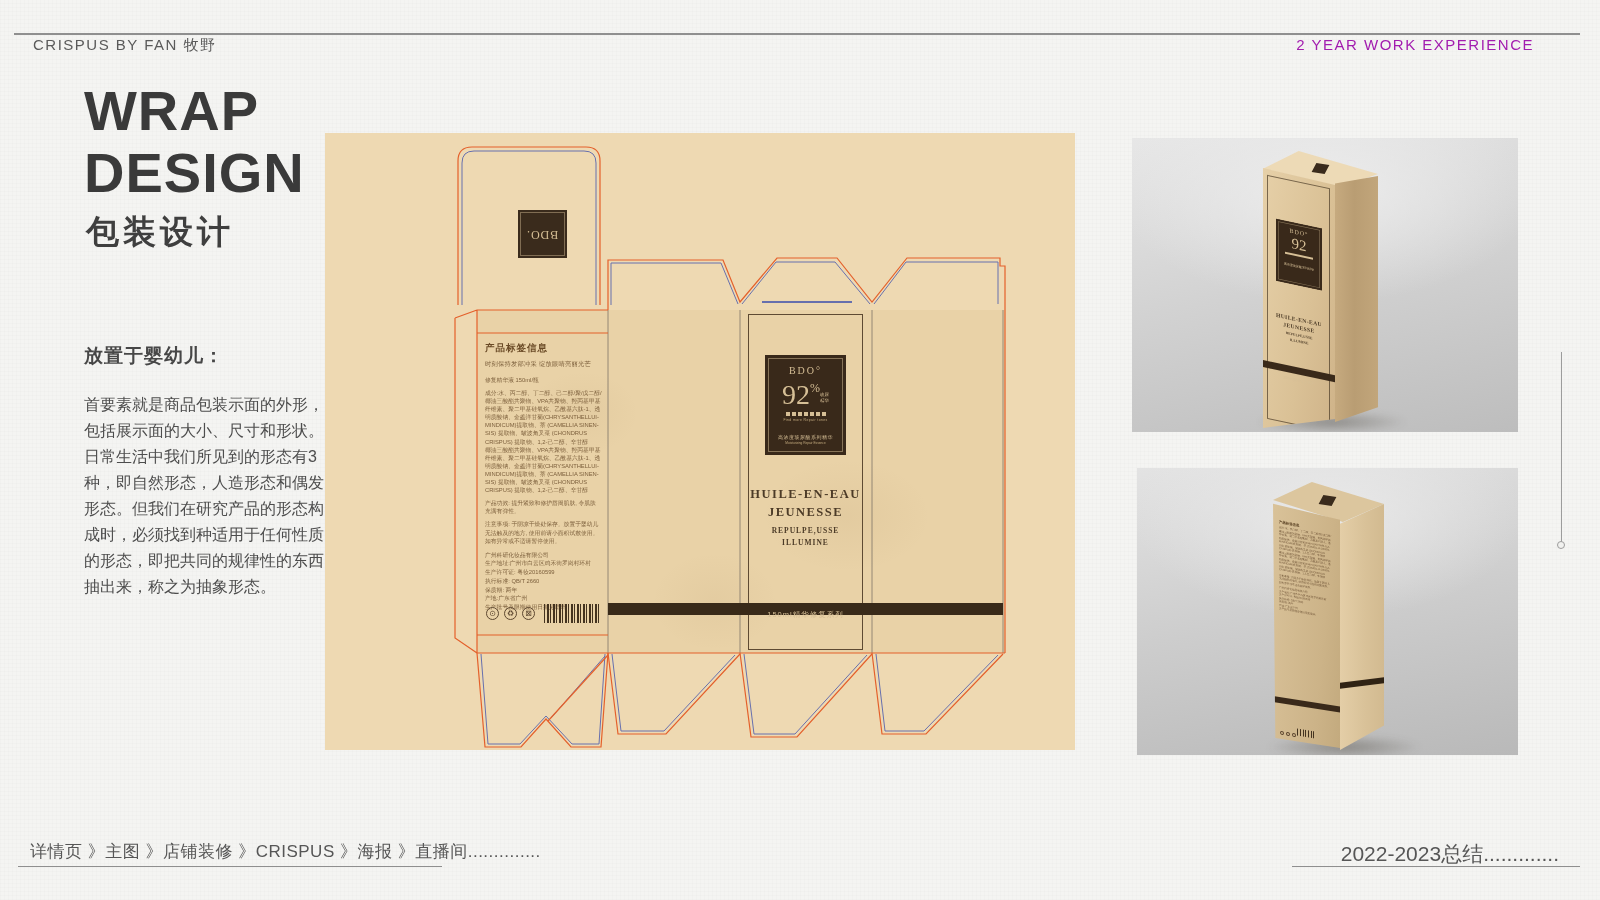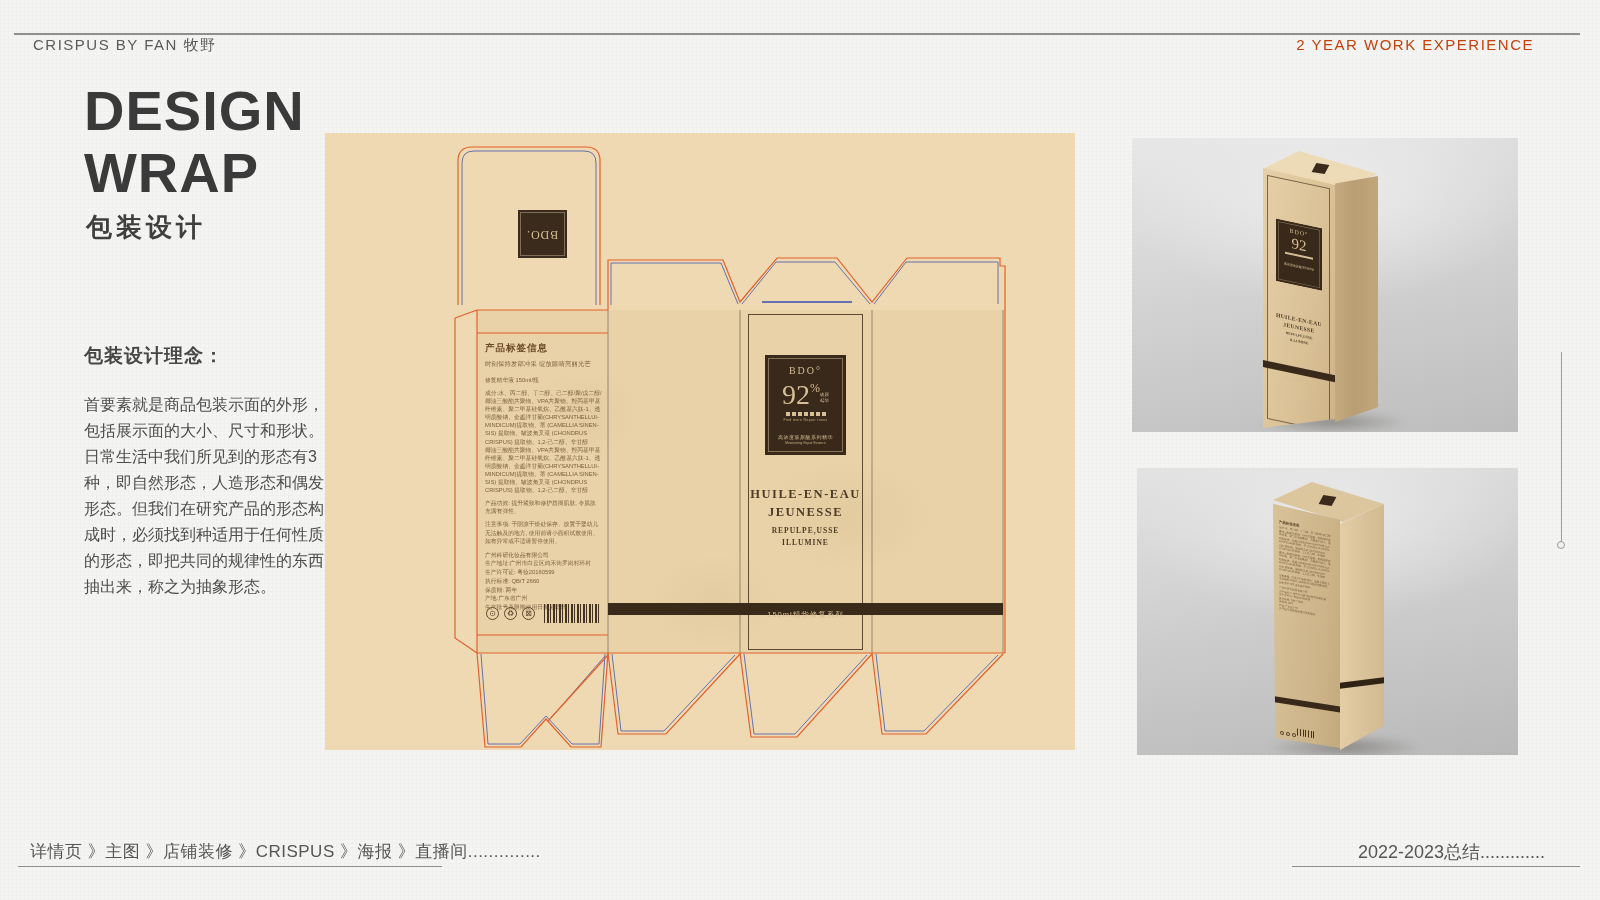--- a/index.html
+++ b/index.html
@@ -12,27 +12,27 @@
       repeating-linear-gradient(90deg, rgba(0,0,0,.012) 0 1px, transparent 1px 4px),
       #f4f4f2;
     color:#4a4a4a;
   }
   .abs{ position:absolute; }
   .pre{ white-space:pre-line; }
 
   
   .rule{ background:#8f8f8f; height:1.5px; }
   .hdr-left{ left:33px; top:36px; font-size:15px; letter-spacing:1.5px; color:#5a5a5a; }
-  .hdr-right{ right:66px; top:36px; font-size:15px; letter-spacing:1.5px; color:#c2410c; }
+  .hdr-right{ right:66px; top:36px; font-size:15px; letter-spacing:1.5px; color:#a21caf; }
   .ftr-left{ left:30px; top:840px; font-size:17px; color:#565656; letter-spacing:.5px; }
-  .ftr-right{ right:55px; top:840px; font-size:18px; color:#565656; }
+  .ftr-right{ right:41px; top:840px; font-size:21px; color:#565656; }
 
   
   .title{ left:84px; top:80px; font-size:56px; font-weight:bold; color:#3a3a3a; line-height:62px; letter-spacing:1px; }
-  .subtitle{ left:86px; top:210px; font-size:26px; color:#3f3f3f; letter-spacing:4px; font-weight:bold; }
+  .subtitle{ left:86px; top:210px; font-size:33px; color:#3f3f3f; letter-spacing:4px; font-weight:bold; }
   .concept-h{ left:84px; top:343px; font-size:19px; color:#474747; font-weight:bold; letter-spacing:1px; }
   .concept-b{ left:84px; top:392px; width:280px; font-size:16px; line-height:26px; color:#4d4d4d; }
 
   
   .die{ left:325px; top:133px; width:750px; height:617px; background:#eed9b2; }
   .die-tex{ left:152px; top:177px; width:528px; height:343px;
     background:
       radial-gradient(80px 60px at 20% 30%, rgba(124,90,44,.05), transparent 70%),
       radial-gradient(120px 80px at 70% 60%, rgba(124,90,44,.06), transparent 70%),
       radial-gradient(90px 70px at 45% 85%, rgba(124,90,44,.05), transparent 70%),
@@ -130,25 +130,25 @@
   .deco-dot{ left:1557px; top:541px; width:8px; height:8px; border:1px solid #9c9c9c; border-radius:50%; background:#f1f1ef; }
 </style>
 </head>
 <body>
 
 <div class="abs rule" style="left:14px; top:33px; width:1566px;"></div>
 <div class="abs hdr-left">CRISPUS BY FAN 牧野</div>
 <div class="abs hdr-right">2 YEAR WORK EXPERIENCE</div>
 
 <div class="abs title">
+  <div>WRAP</div>
   <div>DESIGN</div>
-  <div>WRAP</div>
 </div>
 <div class="abs subtitle">包装设计</div>
-<div class="abs concept-h">包装设计理念：</div>
+<div class="abs concept-h">放置于婴幼儿：</div>
 <div class="abs concept-b pre">首要素就是商品包装示面的外形，
 包括展示面的大小、尺寸和形状。
 日常生活中我们所见到的形态有3
 种，即自然形态，人造形态和偶发
 形态。但我们在研究产品的形态构
 成时，必须找到种适用于任何性质
 的形态，即把共同的规律性的东西
 抽出来，称之为抽象形态。</div>
 
 <div class="abs die">

